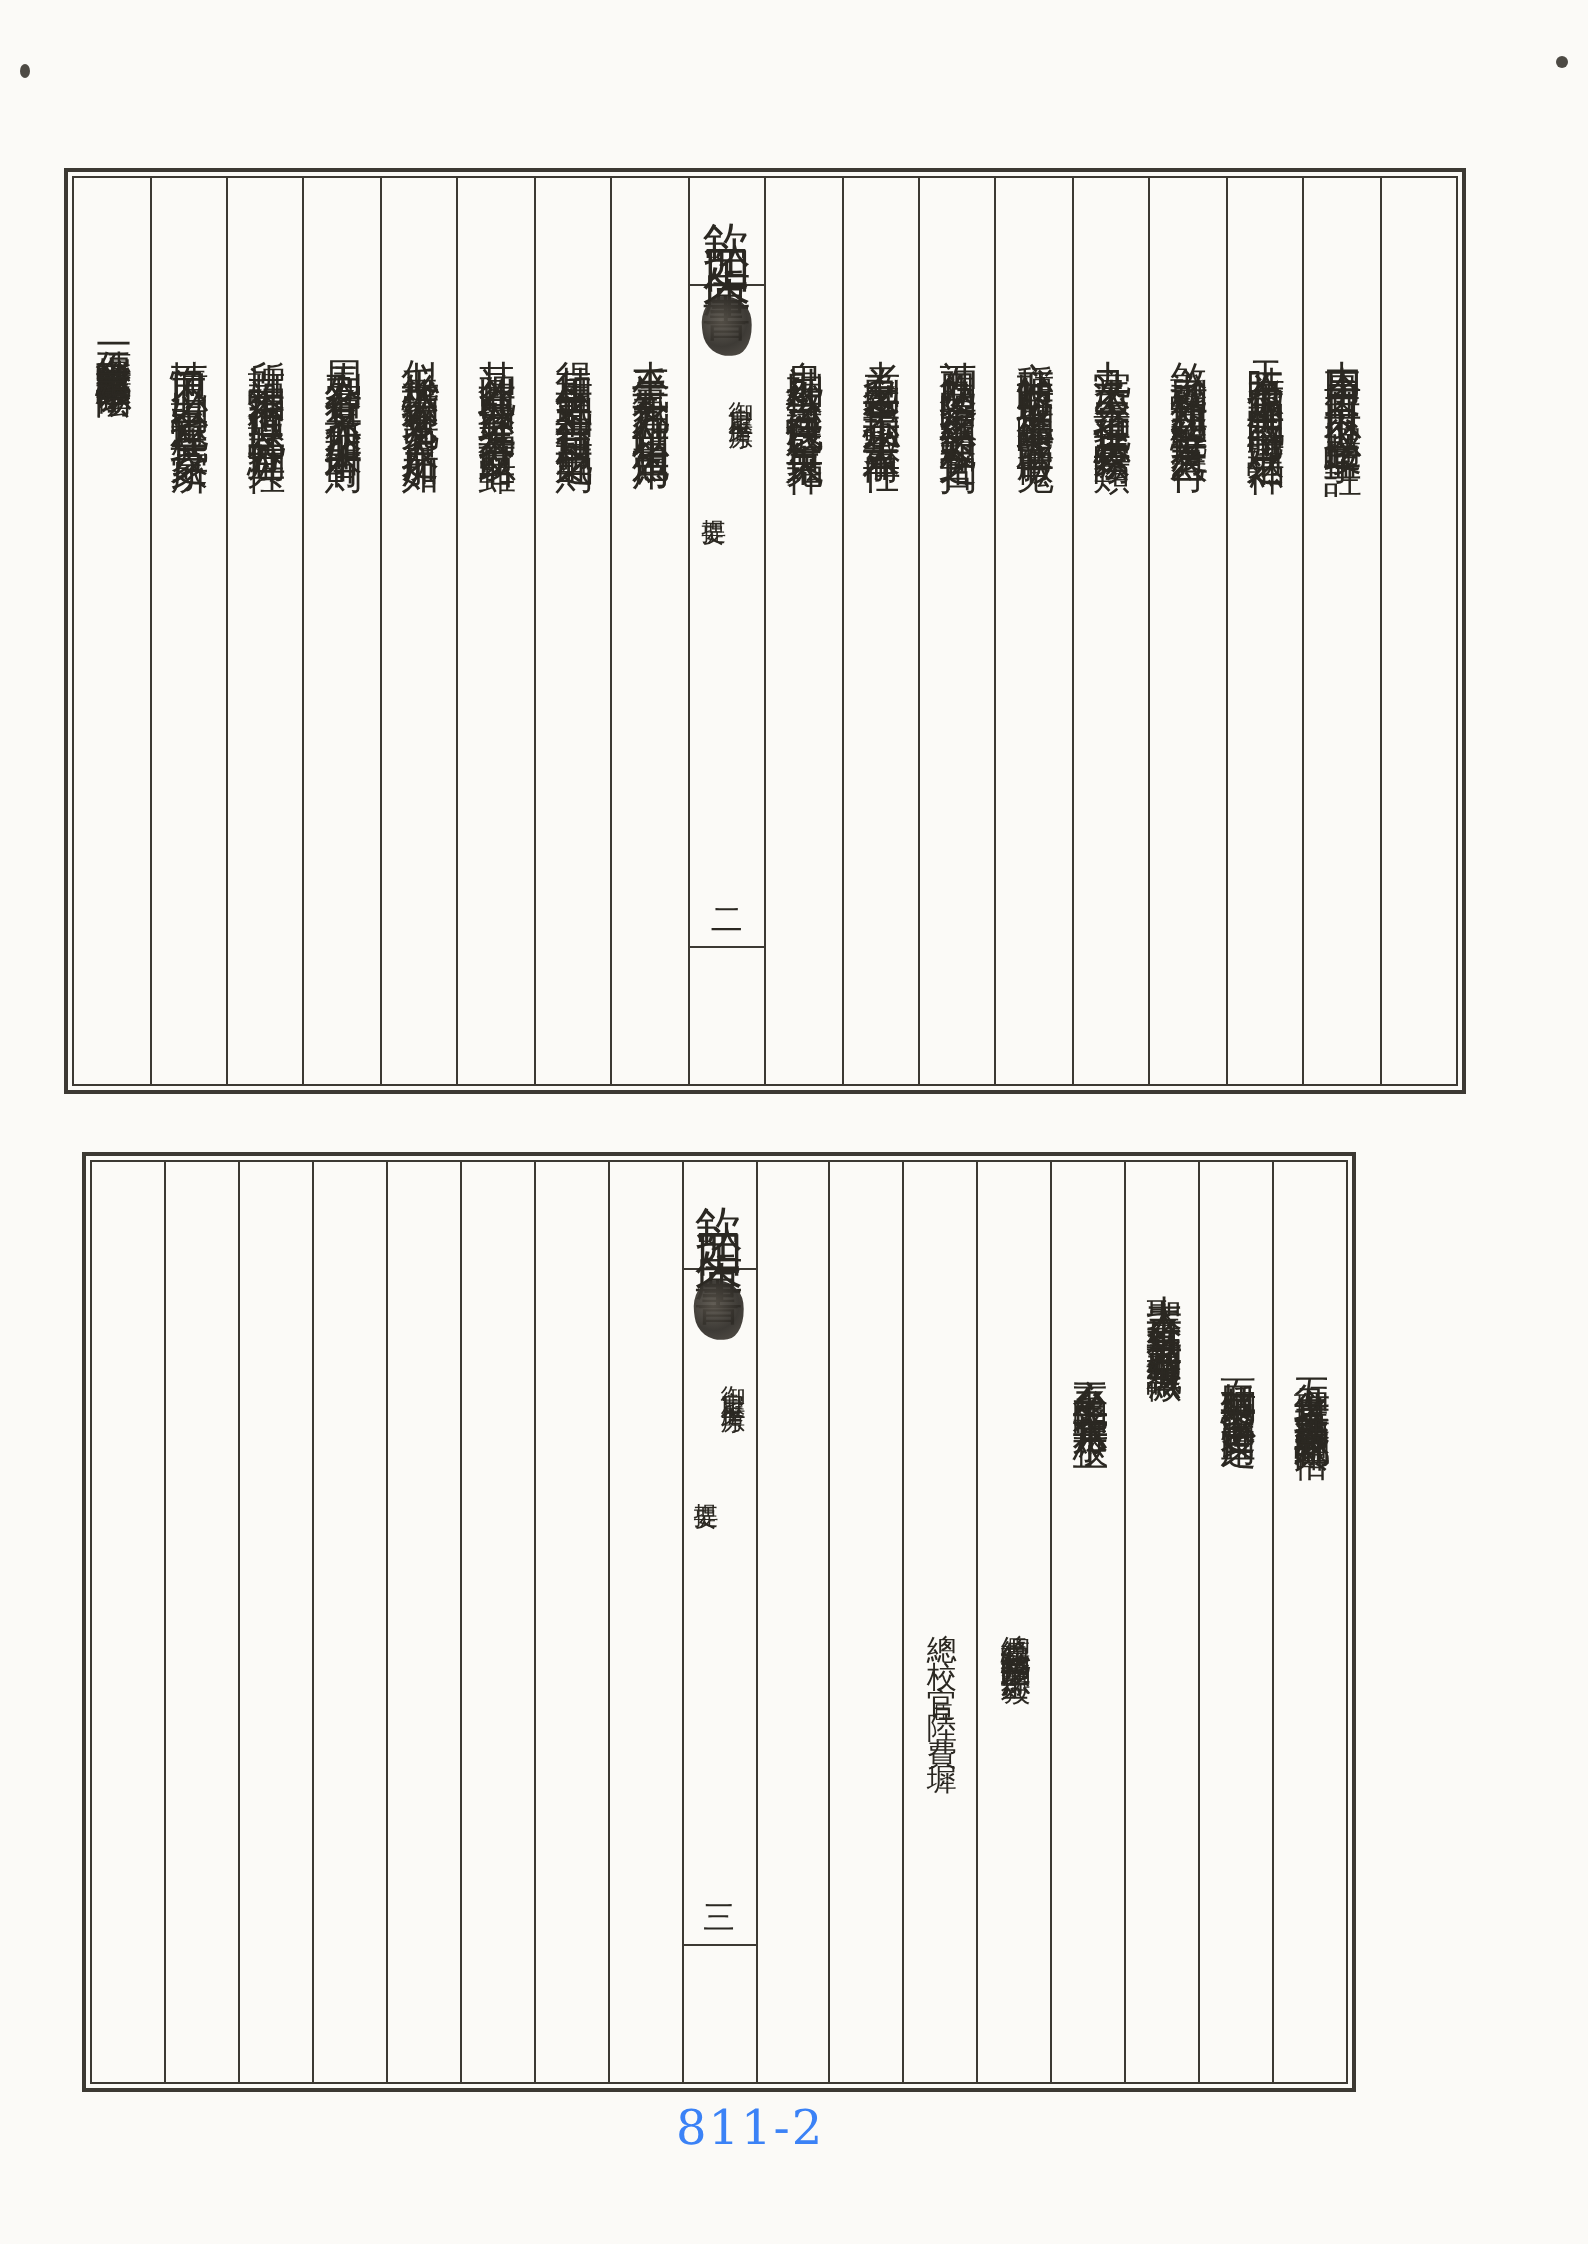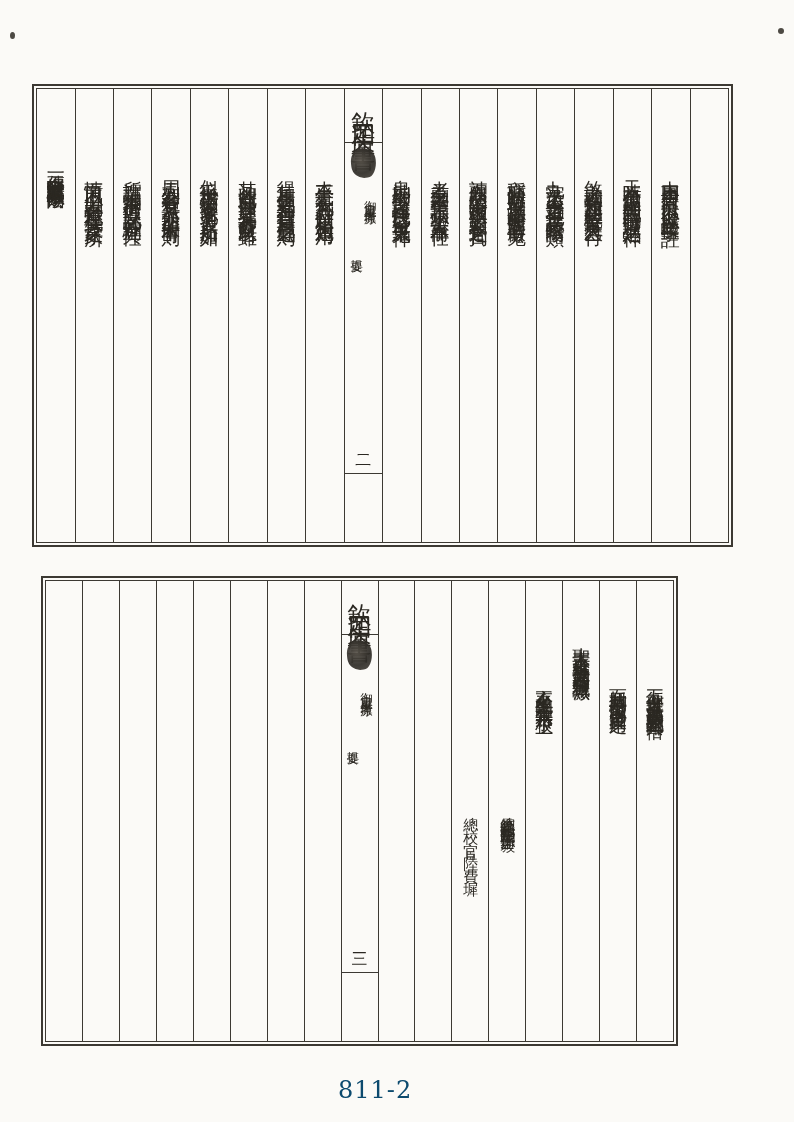--- a/index.html
+++ b/index.html
@@ -82,24 +82,24 @@
   .folio-box{
     position:absolute;
     bottom:68px;left:0;right:0;
     text-align:center;
     border-bottom:1px solid var(--line);
     padding-bottom:2px;
     font-size:16px;
   }
   .page-label{
     position:absolute;
-    left:338px;top:1076px;
+    left:338px;top:1050px;
     font-size:24px;
     letter-spacing:1px;
-    color:#0c4a6e;
+    color:#3b82f6;
   }
   .speck{position:absolute;background:#4d4a44;border-radius:50%;}
   .speck.a{left:10px;top:32px;width:5px;height:7px;}
   .speck.b{left:778px;top:28px;width:6px;height:6px;}
 </style>
 </head>
 <body>
 
 <div class="sheet">
   <div class="speck a"></div>

